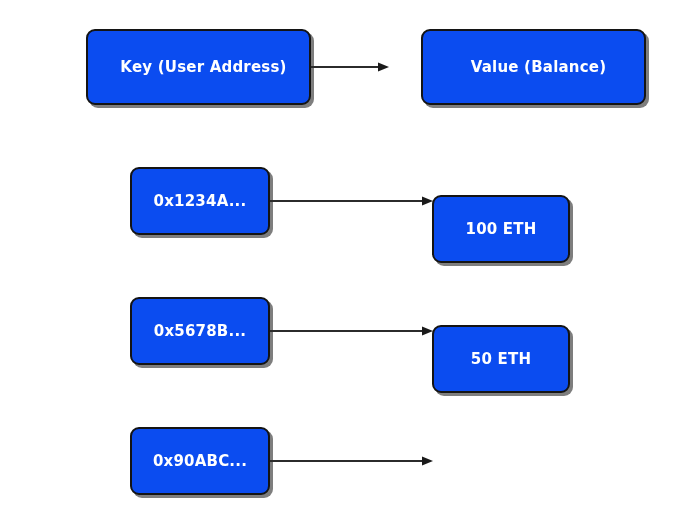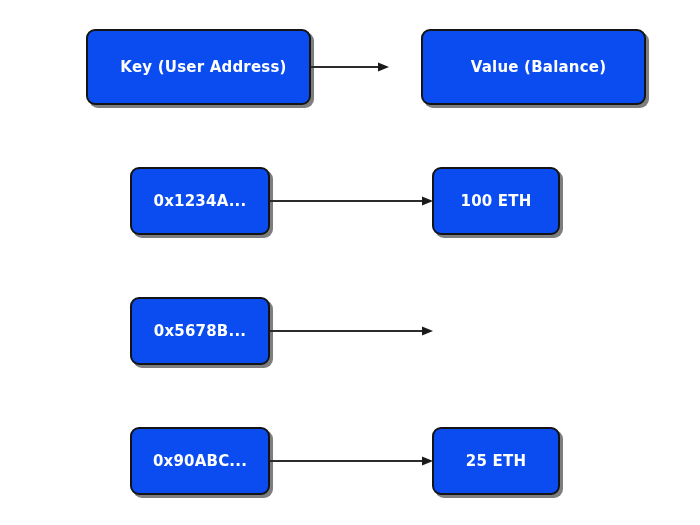--- a/index.html
+++ b/index.html
@@ -43,21 +43,21 @@
   }
   .node.value {
     font-size: 15px;
   }
   
   #node-header-key   { left: 86px;  top: 29px;  width: 225px; height: 76px; }
   #node-header-value { left: 388px; top: 29px;  width: 225px; height: 76px; margin-left: 33px; }
 
   
   .row-key   { left: 130px; width: 140px; height: 68px; }
-  .row-value { left: 432px; width: 128px; height: 68px; }
+  .row-value { left: 432px; width: 138px; height: 68px; margin-top: 28px; }
 
   #node-key-1   { top: 167px; }
   #node-value-1 { top: 167px; }
   #node-key-2   { top: 297px; }
   #node-value-2 { top: 297px; }
   #node-key-3   { top: 427px; text-align: center; }
   #node-value-3 { top: 427px; }
 
   .arrow {
     position: absolute;
@@ -110,29 +110,29 @@
     <span>0x5678B...</span>
   </div>
 
   <div class="arrow" id="arrow-2">
     <svg width="164" height="14" viewBox="0 0 164 14">
       <line x1="0" y1="7" x2="154" y2="7" stroke="#2b2b2b" stroke-width="2"></line>
       <polygon points="152,2.5 163,7 152,11.5" fill="#1a1a1a"></polygon>
     </svg>
   </div>
 
+  <div class="node value row-value" id="node-value-2">
+    <span>50 ETH</span>
+  </div>
 
   <div class="node key row-key" id="node-key-3">
     <span>0x90ABC...</span>
   </div>
 
   <div class="arrow" id="arrow-3">
     <svg width="164" height="14" viewBox="0 0 164 14">
       <line x1="0" y1="7" x2="154" y2="7" stroke="#2b2b2b" stroke-width="2"></line>
       <polygon points="152,2.5 163,7 152,11.5" fill="#1a1a1a"></polygon>
     </svg>
   </div>
 
-  <div class="node value row-value" id="node-value-3">
-    <span>25 ETH</span>
-  </div>
 
 </div>
 
 </body></html>

